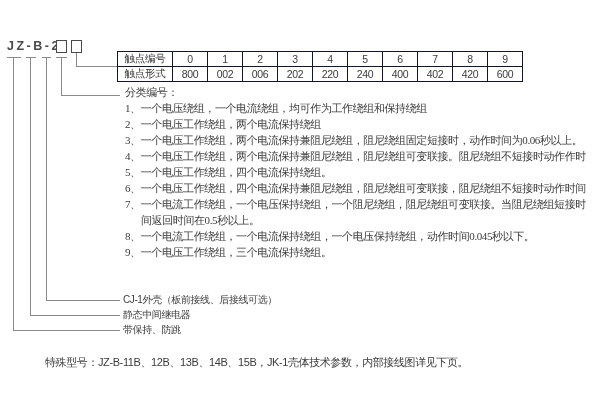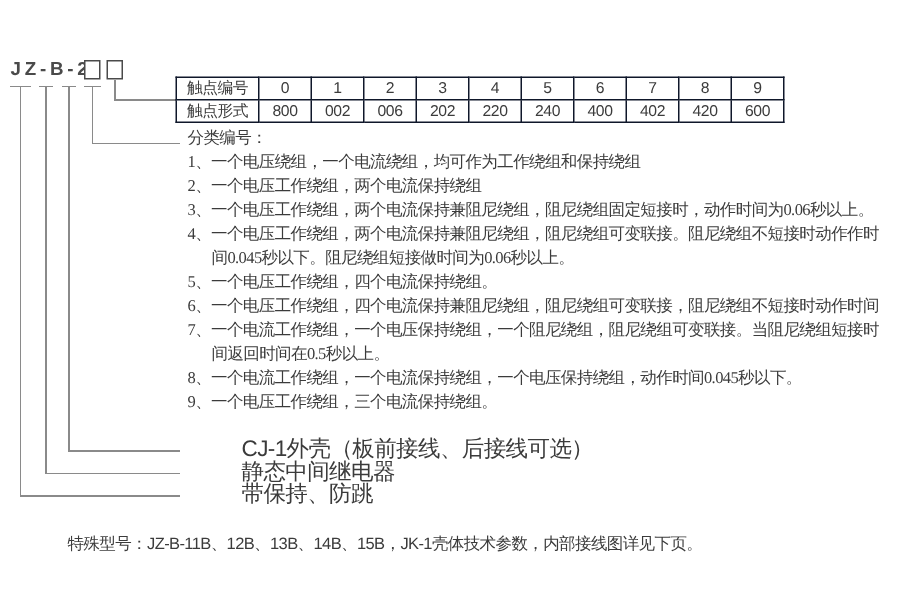--- a/index.html
+++ b/index.html
@@ -70,24 +70,23 @@
     height: 16px;
     line-height: 16px;
     white-space: nowrap;
     font-family: Liberation Serif, serif;
   }
   .cls-line.cont { padding-left: 16px; }
   .callouts {
     position: absolute;
     left: 123px;
     top: 292px;
-    font-size: 15px;
+    font-size: 10px;
     letter-spacing: -0.4px;
     color: #3b3b3b;
-    margin-left: 38px;
   }
   .callout-line {
     height: 15px;
     line-height: 15px;
     white-space: nowrap;
   }
   .footnote {
     position: absolute;
     left: 45px;
     top: 355px;
@@ -152,21 +151,20 @@
     </tr>
   </tbody>
     </table>
 
   <div class="cls-list">
     <div class="cls-line">分类编号：</div>
     <div class="cls-line">1、一个电压绕组，一个电流绕组，均可作为工作绕组和保持绕组</div>
     <div class="cls-line">2、一个电压工作绕组，两个电流保持绕组</div>
     <div class="cls-line">3、一个电压工作绕组，两个电流保持兼阻尼绕组，阻尼绕组固定短接时，动作时间为0.06秒以上。</div>
     <div class="cls-line">4、一个电压工作绕组，两个电流保持兼阻尼绕组，阻尼绕组可变联接。阻尼绕组不短接时动作作时</div>
-    <div class="cls-line cont">间0.045秒以下。阻尼绕组短接做时间为0.06秒以上。</div>
     <div class="cls-line">5、一个电压工作绕组，四个电流保持绕组。</div>
     <div class="cls-line">6、一个电压工作绕组，四个电流保持兼阻尼绕组，阻尼绕组可变联接，阻尼绕组不短接时动作时间</div>
     <div class="cls-line">7、一个电流工作绕组，一个电压保持绕组，一个阻尼绕组，阻尼绕组可变联接。当阻尼绕组短接时</div>
     <div class="cls-line cont">间返回时间在0.5秒以上。</div>
     <div class="cls-line">8、一个电流工作绕组，一个电流保持绕组，一个电压保持绕组，动作时间0.045秒以下。</div>
     <div class="cls-line">9、一个电压工作绕组，三个电流保持绕组。</div>
   </div>
 
   <div class="callouts">
     <div class="callout-line">CJ-1外壳（板前接线、后接线可选）</div>

